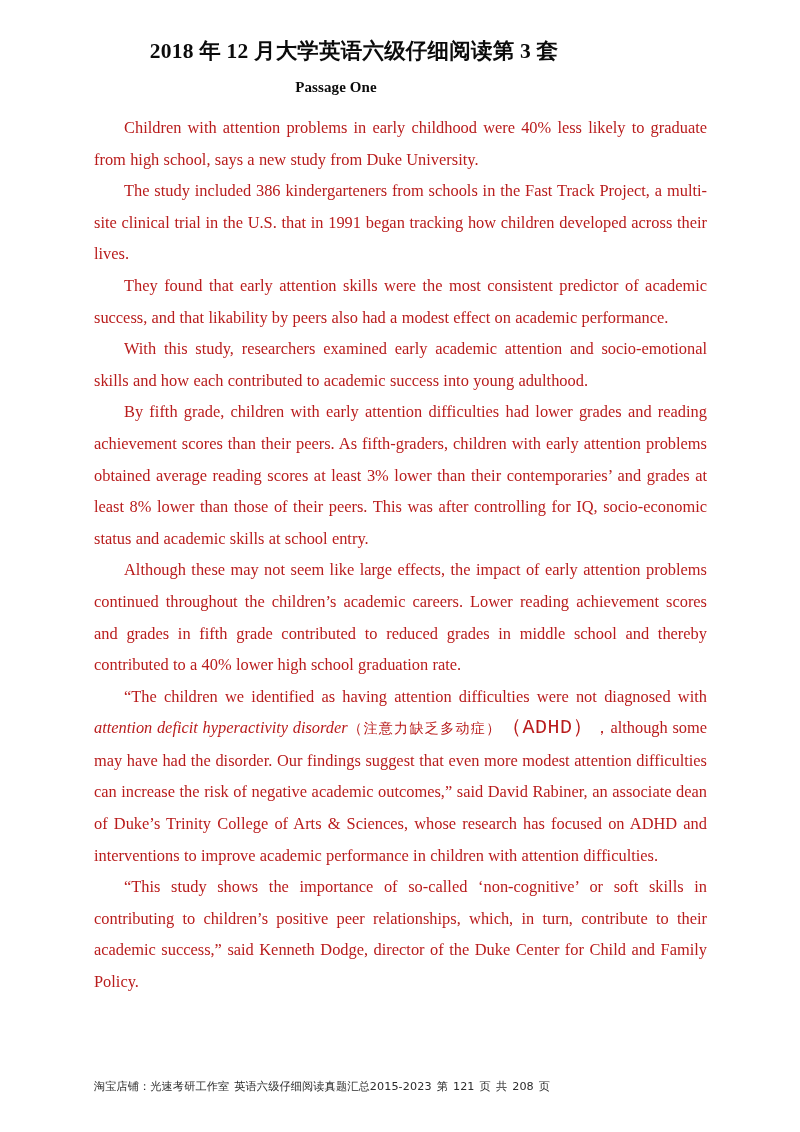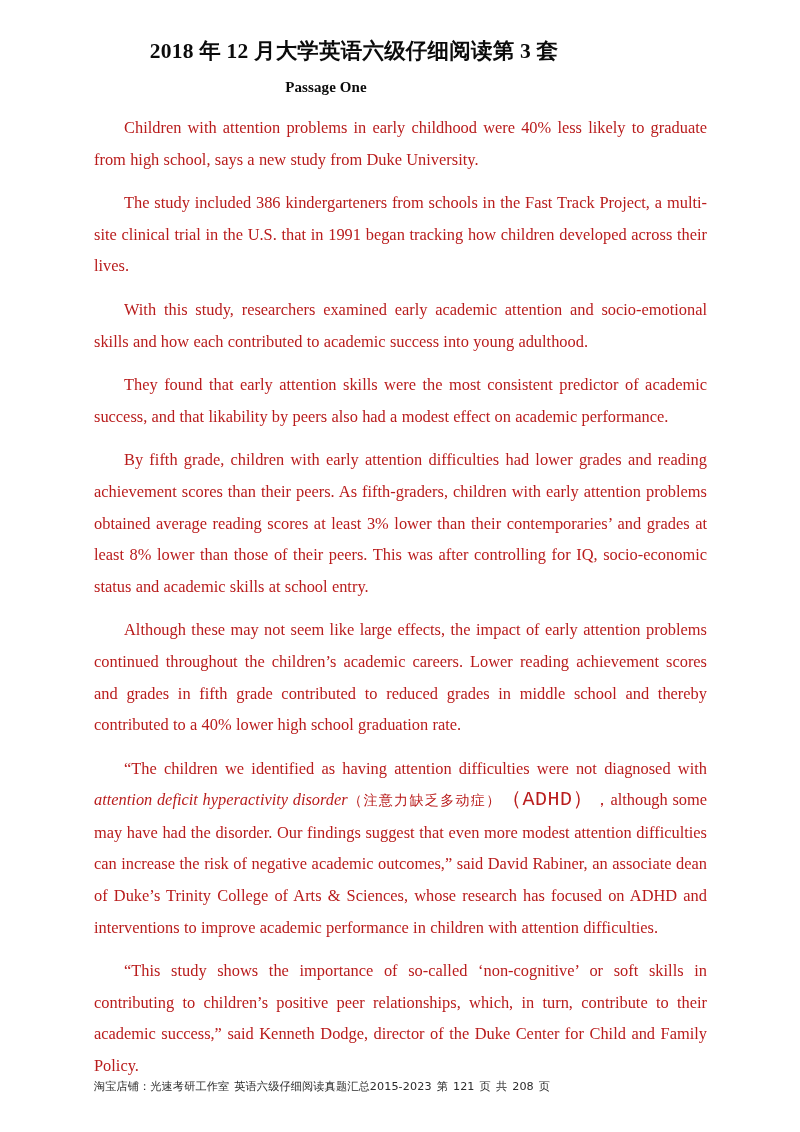--- a/index.html
+++ b/index.html
@@ -40,41 +40,42 @@
   .passage-heading {
     position: absolute;
     left: 0;
     top: 79px;
     width: 652px;
     text-align: center;
     font-size: 15px;
     font-weight: bold;
     letter-spacing: 0.1px;
     color: #0b0b0b;
+    padding-left: 10px;
   }
   .body-col {
     position: absolute;
     left: 94px;
     top: 112px;
     width: 613px;
   }
   p.para {
     margin: 0 0 0 0;
     padding: 0;
     text-indent: 30px;
     text-align: justify;
     text-justify: inter-word;
     font-size: 16.4px;
     line-height: 31.6px;
     color: #b91c1c;
     word-spacing: 0.2px;
     hyphens: none;
   }
   p.para + p.para {
-    margin-top: 12px;
+    margin-top: 0px;
   }
   
   p.para {
     margin-bottom: 0.0px;
   }
   .term-italic {
     font-style: italic;
   }
   .cn {
     font-family: "DejaVu Sans", "Liberation Sans", sans-serif;
@@ -106,22 +107,22 @@
 <div class="page">
 
   <div class="doc-title">2018 年 12 月大学英语六级仔细阅读第 3 套</div>
 
   <div class="passage-heading">Passage One</div>
 
   <div class="body-col">
 
     <p class="para">Children with attention problems in early childhood were 40% less likely to graduate from high school, says a new study from Duke University.</p>
     <p class="para">The study included 386 kindergarteners from schools in the Fast Track Project, a multi-site clinical trial in the U.S. that in 1991 began tracking how children developed across their lives.</p>
+    <p class="para">They found that early attention skills were the most consistent predictor of academic success, and that likability by peers also had a modest effect on academic performance.</p>
     <p class="para">With this study, researchers examined early academic attention and socio-emotional skills and how each contributed to academic success into young adulthood.</p>
-    <p class="para">They found that early attention skills were the most consistent predictor of academic success, and that likability by peers also had a modest effect on academic performance.</p>
     <p class="para">By fifth grade, children with early attention difficulties had lower grades and reading achievement scores than their peers. As fifth-graders, children with early attention problems obtained average reading scores at least 3% lower than their contemporaries’ and grades at least 8% lower than those of their peers. This was after controlling for IQ, socio-economic status and academic skills at school entry.</p>
     <p class="para">Although these may not seem like large effects, the impact of early attention problems continued throughout the children’s academic careers. Lower reading achievement scores and grades in fifth grade contributed to reduced grades in middle school and thereby contributed to a 40% lower high school graduation rate.</p>
 
     <p class="para"><span>“The children we identified as having attention difficulties were not diagnosed with </span><span class="term-italic">attention deficit hyperactivity disorder</span><span class="cn">（注意力缺乏多动症）</span><span class="cn-plain">（ADHD）</span><span>，although some may have had the disorder. Our findings suggest that even more modest attention difficulties can increase the risk of negative academic outcomes,” said David Rabiner, an associate dean of Duke’s Trinity College of Arts &amp; Sciences, whose research has focused on ADHD and interventions to improve academic performance in children with attention difficulties.</span></p>
 
     <p class="para">“This study shows the importance of so-called ‘non-cognitive’ or soft skills in contributing to children’s positive peer relationships, which, in turn, contribute to their academic success,” said Kenneth Dodge, director of the Duke Center for Child and Family Policy.</p>
 
   </div>
 
   <div class="footer"><span>淘宝店铺：光速考研工作室</span><span class="sp"></span><span>英语六级仔细阅读真题汇总2015-2023</span><span class="sp"></span><span>第</span><span class="sp"></span><span>121</span><span class="sp"></span><span>页</span><span class="sp"></span><span>共</span><span class="sp"></span><span>208</span><span class="sp"></span><span>页</span></div>

